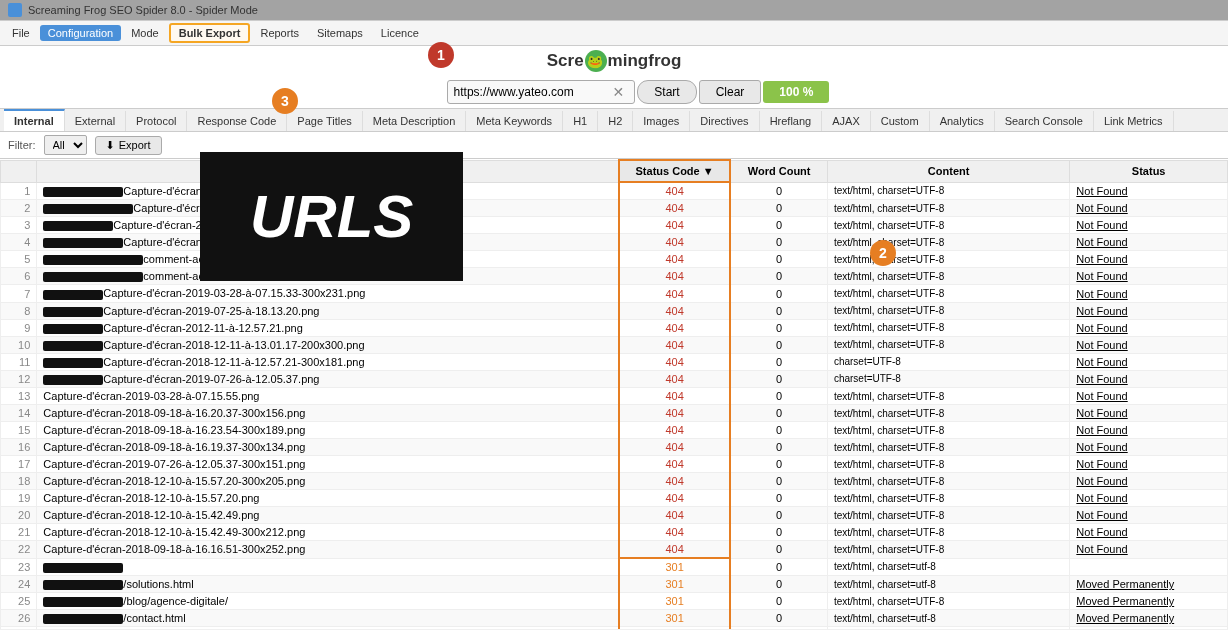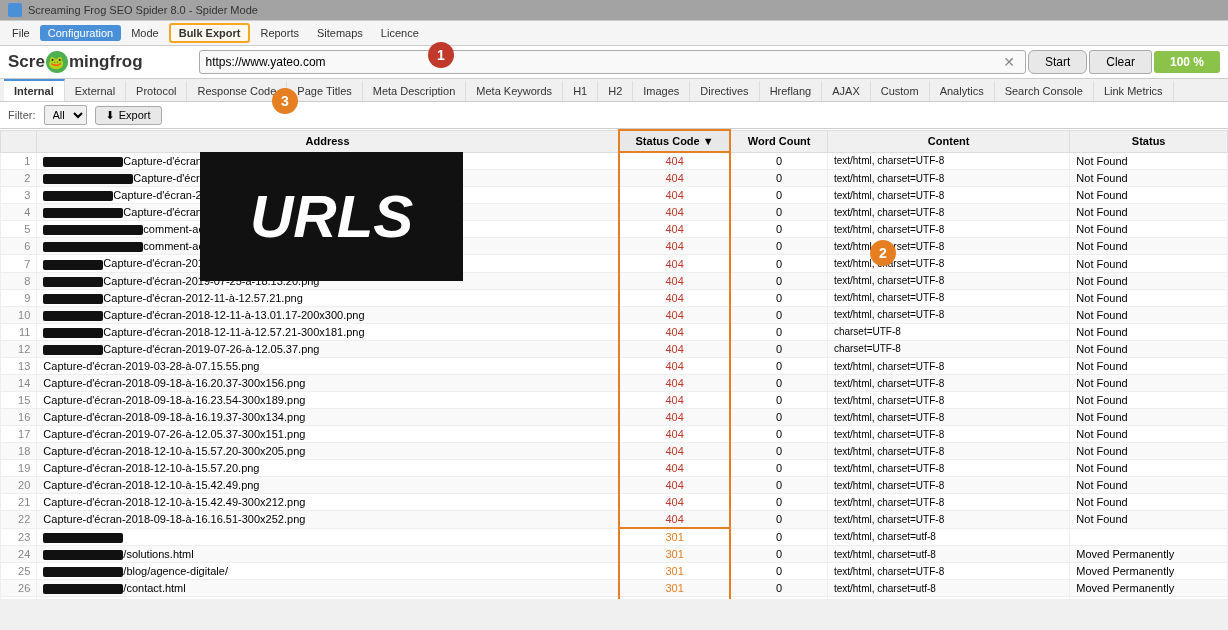--- a/index.html
+++ b/index.html
@@ -51,20 +51,21 @@
     }
 
     
     .toolbar-row {
       background: #fff;
       border-bottom: 1px solid #ccc;
       display: flex;
       align-items: center;
       padding: 4px 8px;
       gap: 8px;
+      flex-direction: column;
     }
     .logo {
       display: flex;
       align-items: center;
       font-size: 18px;
       font-weight: bold;
       color: #333;
       gap: 0;
     }
     .logo-scream { color: #333; font-size: 17px; }
@@ -101,21 +102,21 @@
       cursor: pointer;
       color: #888;
       font-size: 14px;
       padding: 0 4px;
     }
     .btn-start {
       background: #e8e8e8;
       border: 1px solid #aaa;
       padding: 4px 16px;
       cursor: pointer;
-      border-radius: 6px;
+      border-radius: 11px;
       font-size: 12px;
     }
     .btn-clear {
       background: #e8e8e8;
       border: 1px solid #aaa;
       padding: 4px 16px;
       cursor: pointer;
       border-radius: 3px;
       font-size: 12px;
     }
@@ -245,21 +246,21 @@
       background: #111;
       color: #111;
       border-radius: 2px;
       display: inline-block;
       height: 10px;
       vertical-align: middle;
     }
     tbody td.status-cell { text-align: center; }
     tbody td.wc-cell { text-align: center; }
     tbody td.content-cell { font-size: 10px; }
-    tbody td.status2-cell { white-space: nowrap; }
+    tbody td.status2-cell { white-space: nowrap; text-decoration: underline; }
 
     .status-404 { color: #c0392b; }
     .status-301 { color: #e67e22; }
 
     
     .urls-overlay {
       position: absolute;
       top: 152px;
       left: 200px;
       background: #111;

